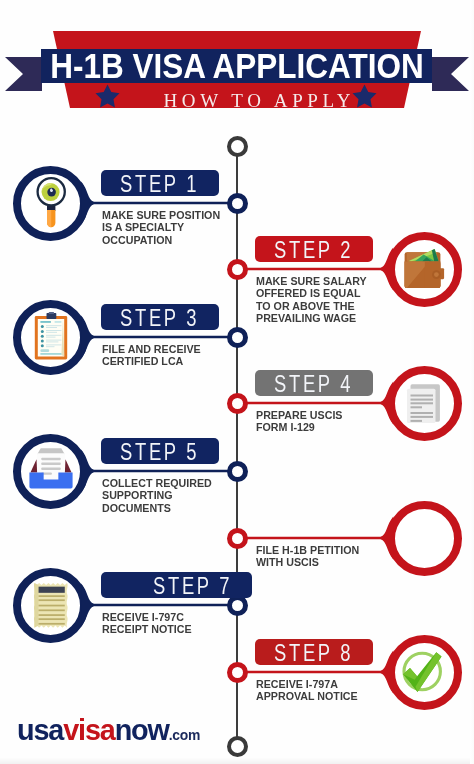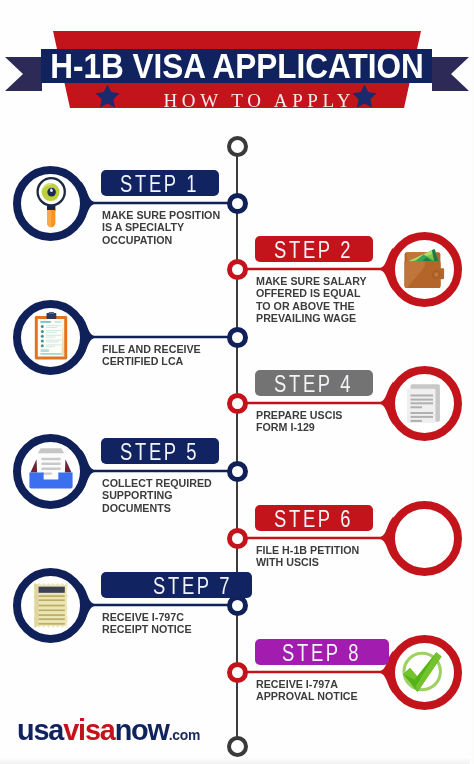--- a/index.html
+++ b/index.html
@@ -163,20 +163,21 @@
     <rect x="19" y="32.4" width="15.4" height="1"></rect>
               <rect x="19" y="34.2" width="8.5" height="1"></rect>
   </g>
   <rect x="13.4" y="37.2" width="8.8" height="2.8" rx="1.2" fill="#b3dcdc"></rect>
   <rect x="13.4" y="41.4" width="21" height="1.1" fill="#6bc0c6"></rect>
 </svg></div>
         <svg width="474" height="764" viewBox="0 0 474 764" style="position: absolute; left: 0px; top: 0px;">
           <path d="M 81.22458299147443 315.5 C 88.22458299147443 323.67 87.5 334.04999999999995 94 335.65 L 235 335.65 L 235 338.35 L 94 338.35 C 87.5 339.95000000000005 88.22458299147443 350.33 81.22458299147443 358.5 Z" fill="#0f2158"></path>
         </svg>
         <div class="marker" style="top: 326.5px; border-color: rgb(15, 33, 88);"></div>
+        <div class="badge" style="left: 101px; top: 304px; width: 118px; background: rgb(17, 36, 97);"><span>STEP 3</span></div>
         <div class="desc" style="left: 102px; top: 343px;">
           <div>FILE AND RECEIVE</div>
           <div>CERTIFIED LCA</div>
         </div>
       </div>
       <div class="step" style="left: 0px; top: 0px; width: 474px; height: 764px;">
         <div class="bigcircle" style="left: 386.5px; top: 365.5px; border-color: rgb(196, 20, 27);"></div>
         <div style="position: absolute; width: 48px; height: 48px; left: 400px; top: 379px;"><svg viewBox="0 0 48 48" width="100%" height="100%">
   <rect x="10.5" y="5.3" width="29.4" height="37.4" rx="1.6" fill="#c7c7c7"></rect>
   <rect x="7" y="9.7" width="28.5" height="34.4" rx="1.6" fill="#efefef"></rect>
@@ -226,21 +227,20 @@
           <div>DOCUMENTS</div>
         </div>
       </div>
       <div class="step" style="left: 0px; top: 0px; width: 474px; height: 764px;">
         <div class="bigcircle" style="left: 386.5px; top: 500.5px; border-color: rgb(196, 20, 27);"></div>
         <div style="position: absolute; width: 48px; height: 48px; left: 400px; top: 514px;"></div>
         <svg width="474" height="764" viewBox="0 0 474 764" style="position: absolute; left: 0px; top: 0px;">
           <path d="M 393.27541700852555 516.5 C 386.27541700852555 524.67 387 535.05 380.5 536.65 L 239 536.65 L 239 539.35 L 380.5 539.35 C 387 540.95 386.27541700852555 551.33 393.27541700852555 559.5 Z" fill="#c4141b"></path>
         </svg>
         <div class="marker" style="top: 527.5px; border-color: rgb(196, 20, 27);"></div>
-        <div class="badge" style="left: 255px; top: 505px; width: 118px; background: rgb(196, 20, 27);"><span>STEP 6</span></div>
         <div class="desc" style="left: 256px; top: 544px;">
           <div>FILE H-1B PETITION</div>
           <div>WITH USCIS</div>
         </div>
       </div>
       <div class="step" style="left: 0px; top: 0px; width: 474px; height: 764px;">
         <div class="bigcircle" style="left: 13px; top: 567.5px; border-color: rgb(15, 33, 88);"></div>
         <div style="position: absolute; width: 35px; height: 50px; left: 34px; top: 582px;"><svg viewBox="8 3.4 31.5 43" preserveAspectRatio="none" width="100%" height="100%">
   <path d="M8.4 4.2l2.1 1.8 2.1-1.8 2.1 1.8 2.1-1.8 2.1 1.8 2.1-1.8 2.1 1.8 2.1-1.8 2.1 1.8 2.1-1.8 2.1 1.8 2.1-1.8 2.1 1.8 2.1-1.8
            c1.5 3.3-1.4 6.4 0 9.6 1.5 3.4-1.4 6.4 0 9.6 1.5 3.4-1.4 6.4 0 9.6 1.5 3.4-1.4 6.3 0 9.7
@@ -273,21 +273,21 @@
         <div style="position: absolute; width: 48px; height: 48px; left: 400px; top: 648px;"><svg viewBox="0 0 48 48" width="100%" height="100%">
   <circle cx="22.2" cy="23.5" r="18.2" fill="none" stroke="#9ed162" stroke-width="3.1"></circle>
   <path d="M3.1 26.2l6.9-6.3 7.1 8.3L36.3 4.2l5.2 4.2-24 35.6z" fill="#53b317"></path>
   <path d="M3.1 26.2l6.9-6.3 7.1 8.3-2.4 3.6z" fill="#74c22c"></path>
   <path d="M36.3 4.2l5.2 4.2-24 35.6-2-5.3z" fill="#74c22c"></path>
 </svg></div>
         <svg width="474" height="764" viewBox="0 0 474 764" style="position: absolute; left: 0px; top: 0px;">
           <path d="M 393.27541700852555 650.5 C 386.27541700852555 658.67 387 669.05 380.5 670.65 L 239 670.65 L 239 673.35 L 380.5 673.35 C 387 674.95 386.27541700852555 685.33 393.27541700852555 693.5 Z" fill="#c4141b"></path>
         </svg>
         <div class="marker" style="top: 661.5px; border-color: rgb(196, 20, 27);"></div>
-        <div class="badge" style="left: 255px; top: 639px; width: 134px; background: #a21caf; text-align: center;"><span>STEP 8</span></div>
+        <div class="badge" style="left: 255px; top: 639px; width: 118px; background: #b91c1c; text-align: center;"><span>STEP 8</span></div>
         <div class="desc" style="left: 256px; top: 678px;">
           <div>RECEIVE I-797A</div>
           <div>APPROVAL NOTICE</div>
         </div>
       </div>
     </div>
 
   <div class="logo"><span class="b">usa</span><span class="r">visa</span><span class="b">now</span><span class="c">.com</span></div>
 
 </div>

